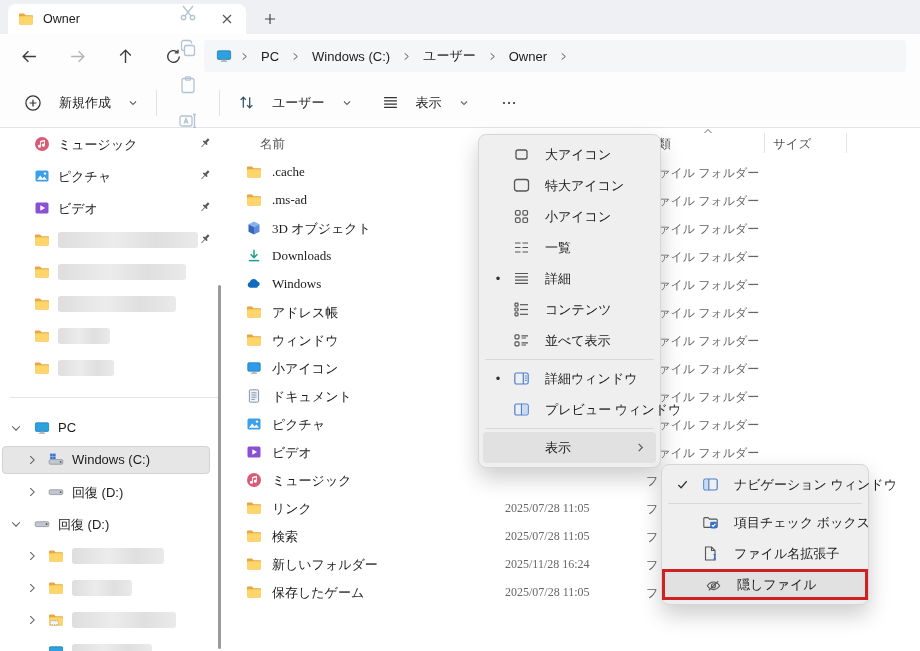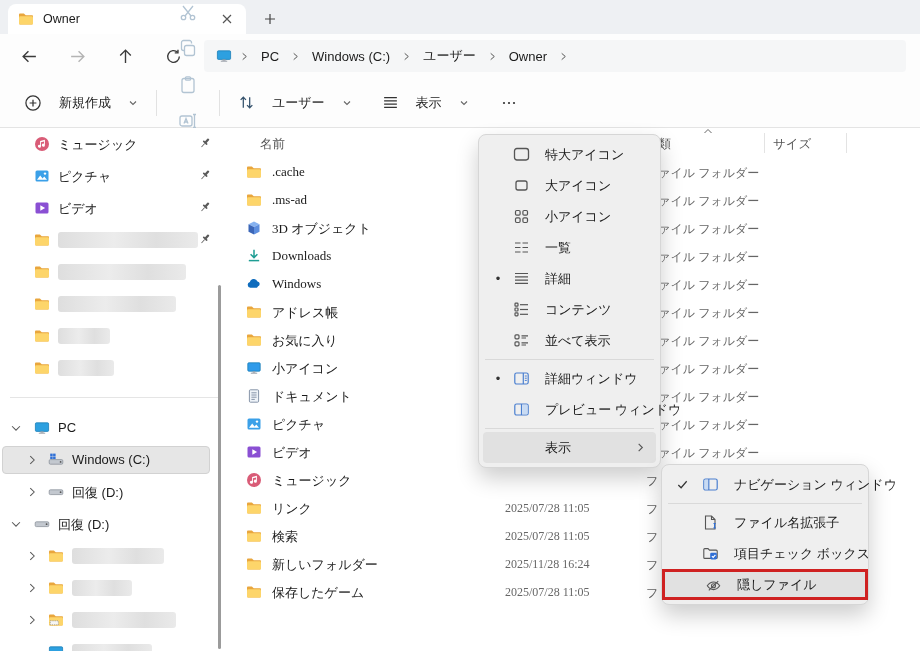--- a/index.html
+++ b/index.html
@@ -601,21 +601,21 @@
           <span class="f-type">ファイル フォルダー</span>
           <span class="f-size"></span>
         </div>
         <div class="file-row">
           <span class="f-ico">
             <svg viewBox="0 0 16 16" width="16" height="16">
               <path d="M1 3.6c0-.6.5-1.1 1.1-1.1h3.8L7.7 4.2H14c.6 0 1 .5 1 1V12c0 .9-.7 1.6-1.6 1.6H2.6C1.7 13.6 1 12.9 1 12z" fill="#e9a63d"></path>
               <rect x="1" y="5.3" width="14" height="8.3" rx="1.3" fill="#fdd56a"></rect>
             </svg>
           </span>
-          <span class="f-name">お気に入り</span>
+          <span class="f-name">ウィンドウ</span>
           <span class="f-date"></span>
           <span class="f-type">ファイル フォルダー</span>
           <span class="f-size"></span>
         </div>
         <div class="file-row">
           <span class="f-ico">
             <svg viewBox="0 0 16 16" width="16" height="16">
               <rect x="1.8" y="2.8" width="12.4" height="8.4" rx="1" fill="#2f9bea" stroke="#1c7fb8" stroke-width=".8"></rect>
               <rect x="6.6" y="11.4" width="2.8" height="1.3" fill="#9aa0a8"></rect>
               <rect x="4.8" y="12.7" width="6.4" height="1" fill="#9aa0a8"></rect>
@@ -723,32 +723,32 @@
           <span class="f-type">ファイル フォルダー</span>
           <span class="f-size"></span>
         </div>
       </div>
   </div>
 
   <div class="menu" id="view-menu">
       <div class="menu-item">
         <span class="mi-ico">
           <svg viewBox="0 0 17 17" width="17" height="17">
+            <rect x="3" y="4" width="11" height="9" rx="2" stroke="#555" fill="none" stroke-width="1.3"></rect>
+          </svg>
+        </span>
+        <span class="mi-label">大アイコン</span>
+      </div>
+      <div class="menu-item">
+        <span class="mi-ico">
+          <svg viewBox="0 0 17 17" width="17" height="17">
             <rect x="1.5" y="2.5" width="14" height="11.5" rx="2.4" stroke="#555" fill="none" stroke-width="1.3"></rect>
           </svg>
         </span>
         <span class="mi-label">特大アイコン</span>
-      </div>
-      <div class="menu-item">
-        <span class="mi-ico">
-          <svg viewBox="0 0 17 17" width="17" height="17">
-            <rect x="3" y="4" width="11" height="9" rx="2" stroke="#555" fill="none" stroke-width="1.3"></rect>
-          </svg>
-        </span>
-        <span class="mi-label">大アイコン</span>
       </div>
       <div class="menu-item">
         <span class="mi-ico">
           <svg viewBox="0 0 17 17" width="17" height="17" stroke="#555" fill="none" stroke-width="1.2">
             <rect x="2.5" y="2.5" width="4.6" height="4.6" rx="1.2"></rect>
             <rect x="9.9" y="2.5" width="4.6" height="4.6" rx="1.2"></rect>
             <rect x="2.5" y="9.9" width="4.6" height="4.6" rx="1.2"></rect>
             <rect x="9.9" y="9.9" width="4.6" height="4.6" rx="1.2"></rect>
           </svg>
         </span>
@@ -839,38 +839,38 @@
             <rect x="1.8" y="3" width="13.4" height="11" rx="1.8" stroke="#4a7fd0" stroke-width="1.2"></rect>
             <path d="M6.8 3v11" stroke="#4a7fd0" stroke-width="1.2"></path>
             <rect x="2.5" y="3.8" width="3.5" height="9.4" fill="#c8dbf4"></rect>
           </svg>
         </span>
         <span class="mi-label">ナビゲーション ウィンドウ</span>
       </div>
       <div class="menu-sepr"></div>
       <div class="menu-item">
         <span class="mi-ico">
+          <svg viewBox="0 0 17 17" width="17" height="17">
+            <path d="M1.8 4.6c0-.6.4-1 1-1h3.2l1.5 1.5h6.7c.6 0 1 .4 1 1v6.3c0 .6-.4 1-1 1H2.8c-.6 0-1-.4-1-1z" fill="none" stroke="#555" stroke-width="1.1"></path>
+            <rect x="8.2" y="7.8" width="6.6" height="6.6" rx="1.3" fill="#2f6fd6"></rect>
+            <path d="M9.9 11.1l1.3 1.3 2.2-2.6" stroke="#fff" stroke-width="1.2" fill="none"></path>
+          </svg>
+        </span>
+        <span class="mi-label">項目チェック ボックス</span>
+      </div>
+      <div class="menu-item">
+        <span class="mi-ico">
           <svg viewBox="0 0 17 17" width="17" height="17" fill="none">
             <path d="M3.5 2h6l3.5 3.5V15h-9.5z" stroke="#555" stroke-width="1.1"></path>
             <path d="M9.5 2v3.5H13" stroke="#555" stroke-width="1.1"></path>
             <path d="M12.6 9.5v4.4M11.5 9.5h2.2M11.5 13.9h2.2" stroke="#2f6fd6" stroke-width="1.1"></path>
           </svg>
         </span>
         <span class="mi-label">ファイル名拡張子</span>
       </div>
-      <div class="menu-item">
-        <span class="mi-ico">
-          <svg viewBox="0 0 17 17" width="17" height="17">
-            <path d="M1.8 4.6c0-.6.4-1 1-1h3.2l1.5 1.5h6.7c.6 0 1 .4 1 1v6.3c0 .6-.4 1-1 1H2.8c-.6 0-1-.4-1-1z" fill="none" stroke="#555" stroke-width="1.1"></path>
-            <rect x="8.2" y="7.8" width="6.6" height="6.6" rx="1.3" fill="#2f6fd6"></rect>
-            <path d="M9.9 11.1l1.3 1.3 2.2-2.6" stroke="#fff" stroke-width="1.2" fill="none"></path>
-          </svg>
-        </span>
-        <span class="mi-label">項目チェック ボックス</span>
-      </div>
       <div class="menu-item hl annotated" style="border-color: rgb(207, 33, 33);">
         <span class="mi-ico">
           <svg viewBox="0 0 17 17" width="17" height="17" fill="none" stroke="#555" stroke-width="1.1">
             <path d="M2.3 8.8c1.7-2.5 3.8-3.8 6.2-3.8s4.5 1.3 6.2 3.8c-1.7 2.5-3.8 3.8-6.2 3.8S4 11.3 2.3 8.8z"></path>
             <circle cx="8.5" cy="8.8" r="2"></circle>
             <path d="M3.8 13.4l9.4-9.3"></path>
           </svg>
         </span>
         <span class="mi-label">隠しファイル</span>
       </div>

